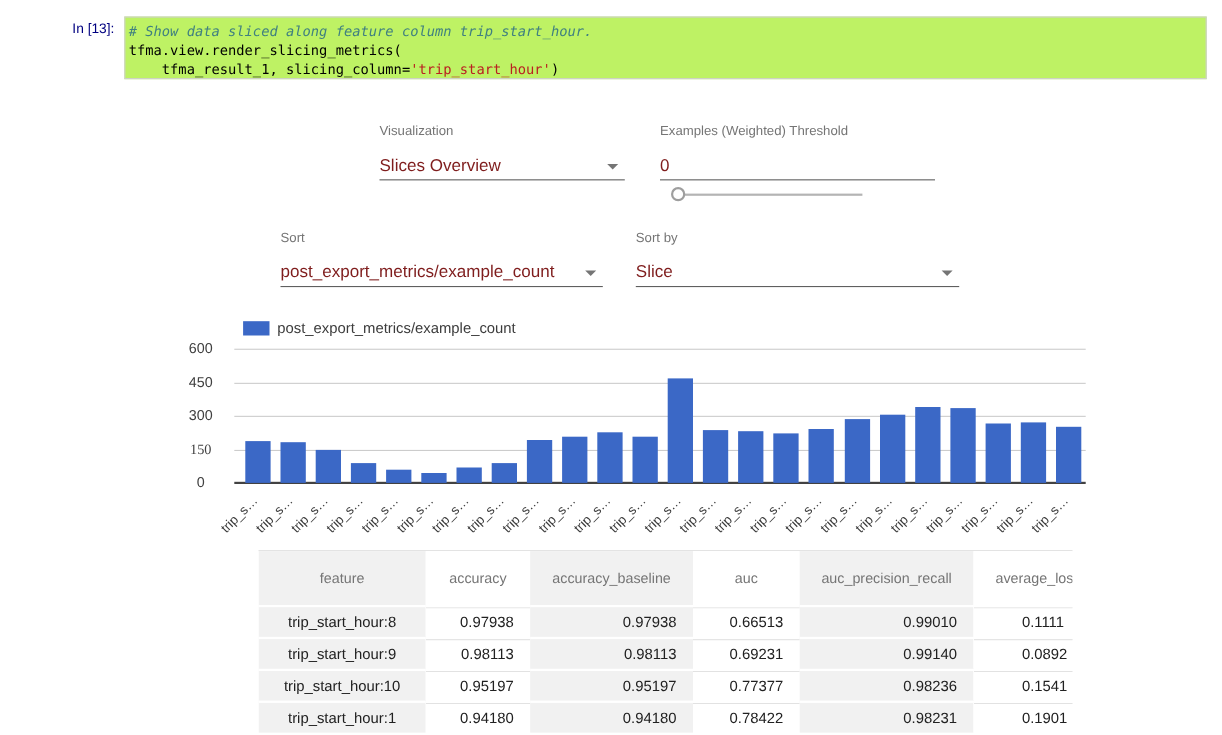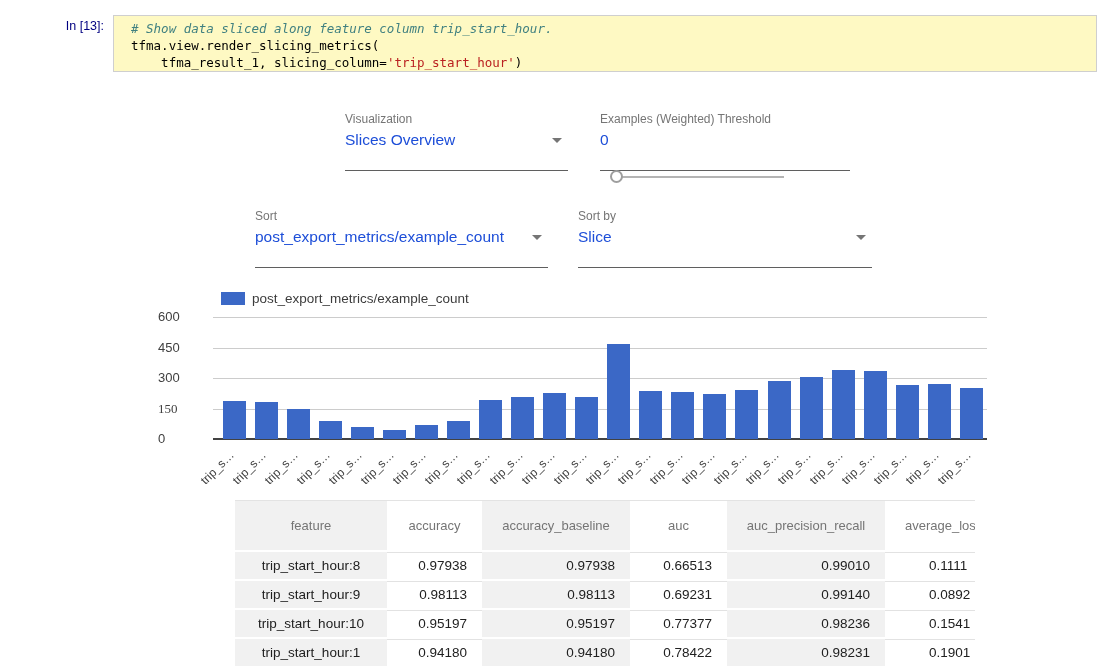--- a/index.html
+++ b/index.html
@@ -4,48 +4,48 @@
 <style>
   * { margin:0; padding:0; box-sizing:border-box; }
   html,body { background:#fff; }
   .page { position:relative; width:1111px; height:668px; background:#fff; overflow:hidden;
           font-family:"Liberation Sans", sans-serif; color:#212121; }
 
   
   .prompt { position:absolute; left:28px; top:19px; width:76px; text-align:right;
             font-family:Liberation Sans, sans-serif; font-size:12.5px; color:#000080; }
   .code-box { position:absolute; left:113px; top:15px; width:984px; height:57px;
-              background:#fef9c3; border:1px solid #cfcfcf; padding:4px 17px; }
+              background:#bef264; border:1px solid #cfcfcf; padding:4px 3px; }
   .code-line { font-family:"DejaVu Sans Mono", monospace; font-size:12.5px; line-height:17px;
                white-space:pre; color:#000; }
   .tok-comment { color:#408080; font-style:italic; }
   .tok-string  { color:#ba2121; }
 
   
   .ctrl { position:absolute; }
   .ctrl-label { font-size:12px; color:#757575; }
-  .ctrl-value { position:relative; margin-top:5px; padding-bottom:21px; font-size:15.5px;
-                color:#1d4ed8; border-bottom:1.5px solid #5f5f5f; min-height:21px; }
+  .ctrl-value { position:relative; margin-top:16px; padding-bottom:3px; font-size:15.5px;
+                color:#7f1d1d; border-bottom:1.5px solid #5f5f5f; min-height:21px; }
   .dd-arrow { position:absolute; right:6px; top:7px; width:0; height:0;
               border-left:5px solid transparent; border-right:5px solid transparent;
               border-top:5px solid #757575; }
   .slider { position:absolute; left:610px; top:169px; width:174px; height:15px; }
   .slider-track { position:absolute; left:6px; right:0; top:7px; height:2px; background:#b4b4b4; }
   .slider-thumb { position:absolute; left:0; top:1px; width:13px; height:13px; border-radius:50%;
                   background:#fff; border:2px solid #9e9e9e; }
 
   
   .legend-swatch { position:absolute; left:221px; top:292px; width:24px; height:13px; }
   .legend-label  { position:absolute; left:252px; top:291px; font-size:13.5px; color:#3c3c3c; }
   .plot { position:absolute; left:213px; top:317px; width:774px; height:122px; }
   .gridline { position:absolute; left:0; width:100%; height:1px; background:#cccccc; }
   .axis-baseline { position:absolute; left:0; bottom:-1px; width:100%; height:2px; background:#424242; }
   .bar { position:absolute; bottom:0; width:23px; }
   .y-axis { position:absolute; left:158px; top:317px; width:49px; height:130px; }
-  .y-tick { position:absolute; right:0; width:49px; text-align:left; font-size:13px; color:#404040; }
+  .y-tick { position:absolute; right:0; width:49px; text-align:center; font-size:13px; color:#404040; }
   .x-axis { position:absolute; left:213px; top:317px; width:774px; height:170px; }
   .x-tick { position:absolute; width:56px; height:14px; text-align:right; font-size:12px;
             color:#3c3c3c; transform:rotate(-45deg); transform-origin:100% 50%; white-space:nowrap; }
 
   
   .table-wrap { position:absolute; left:235px; top:500px; width:740px; height:168px;
                 overflow:hidden; border-top:1px solid #e3e3e3; }
   table { border-collapse:separate; border-spacing:0; table-layout:fixed; width:810px; }
   col.c1{width:152px} col.c2{width:95px} col.c3{width:148px}
   col.c4{width:97px}  col.c5{width:158px} col.c6{width:160px}

